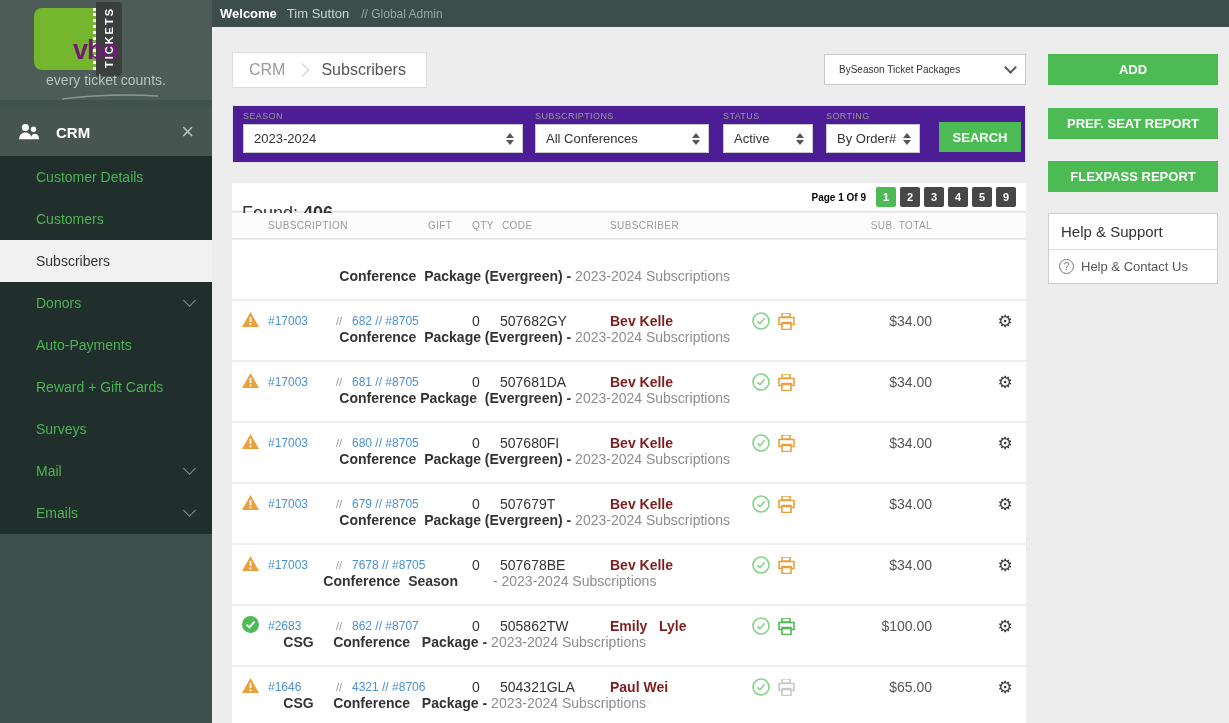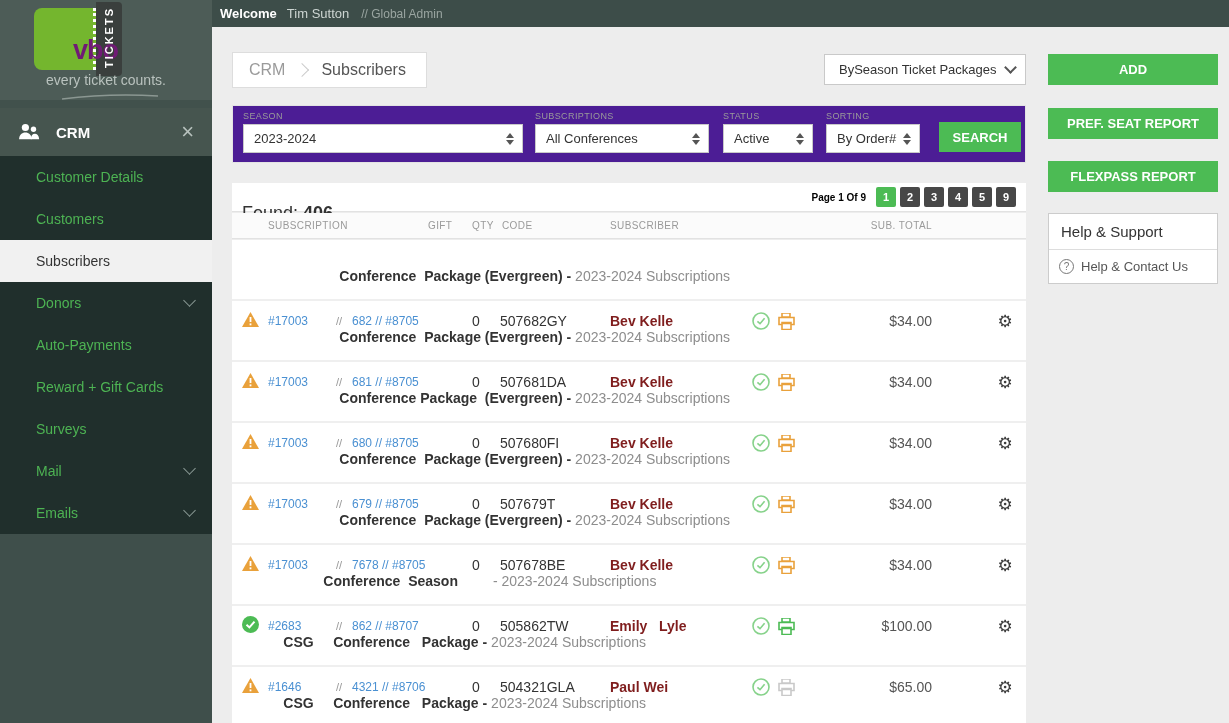--- a/index.html
+++ b/index.html
@@ -36,21 +36,21 @@
 
   
   .main { position:absolute; left:212px; top:27px; width:1017px; height:696px; }
 
   .breadcrumb { position:absolute; left:20px; top:25px; height:36px; background:#fff; border:1px solid #ddd; display:inline-flex; align-items:center; padding:0 20px 0 16px; }
   .breadcrumb .parent { color:#9a9a9a; font-size:16px; }
   .bc-sep { width:10px; height:10px; border-right:1px solid #ccc; border-top:1px solid #ccc; transform:rotate(45deg); margin:0 14px 0 12px; }
   .breadcrumb .current { color:#555; font-size:16px; }
 
   .pkg-select { position:absolute; left:612px; top:27px; width:202px; height:31px; background:#fff; border:1px solid #c9c9c9; display:flex; align-items:center; padding:0 10px 0 14px; cursor:pointer; }
-  .pkg-select .val { flex:1; font-size:13px; color:#333; }
+  .pkg-select .val { flex:1; font-size:10px; color:#333; }
   .pkg-chev { width:9px; height:9px; border-right:2px solid #555; border-bottom:2px solid #555; transform:rotate(45deg); margin-top:-4px; }
 
   .filter-panel { position:absolute; left:20px; top:78px; width:794px; height:58px; background:#4c1d95; border:1px solid #e3e3e3; }
   .ffield { position:absolute; top:5px; }
   .flabel { font-size:9px; color:#9a9a9a; letter-spacing:.4px; margin-bottom:3px; }
   .fselect { height:29px; background:#fff; border:1px solid #c9c9c9; display:flex; align-items:center; padding:0 8px 0 10px; font-size:13px; color:#333; cursor:pointer; }
   .fselect .val { flex:1; }
   .spin { display:flex; flex-direction:column; gap:2px; margin-left:6px; }
   .spin i { width:0; height:0; border-left:4px solid transparent; border-right:4px solid transparent; }
   .spin .up { border-bottom:5px solid #555; }

